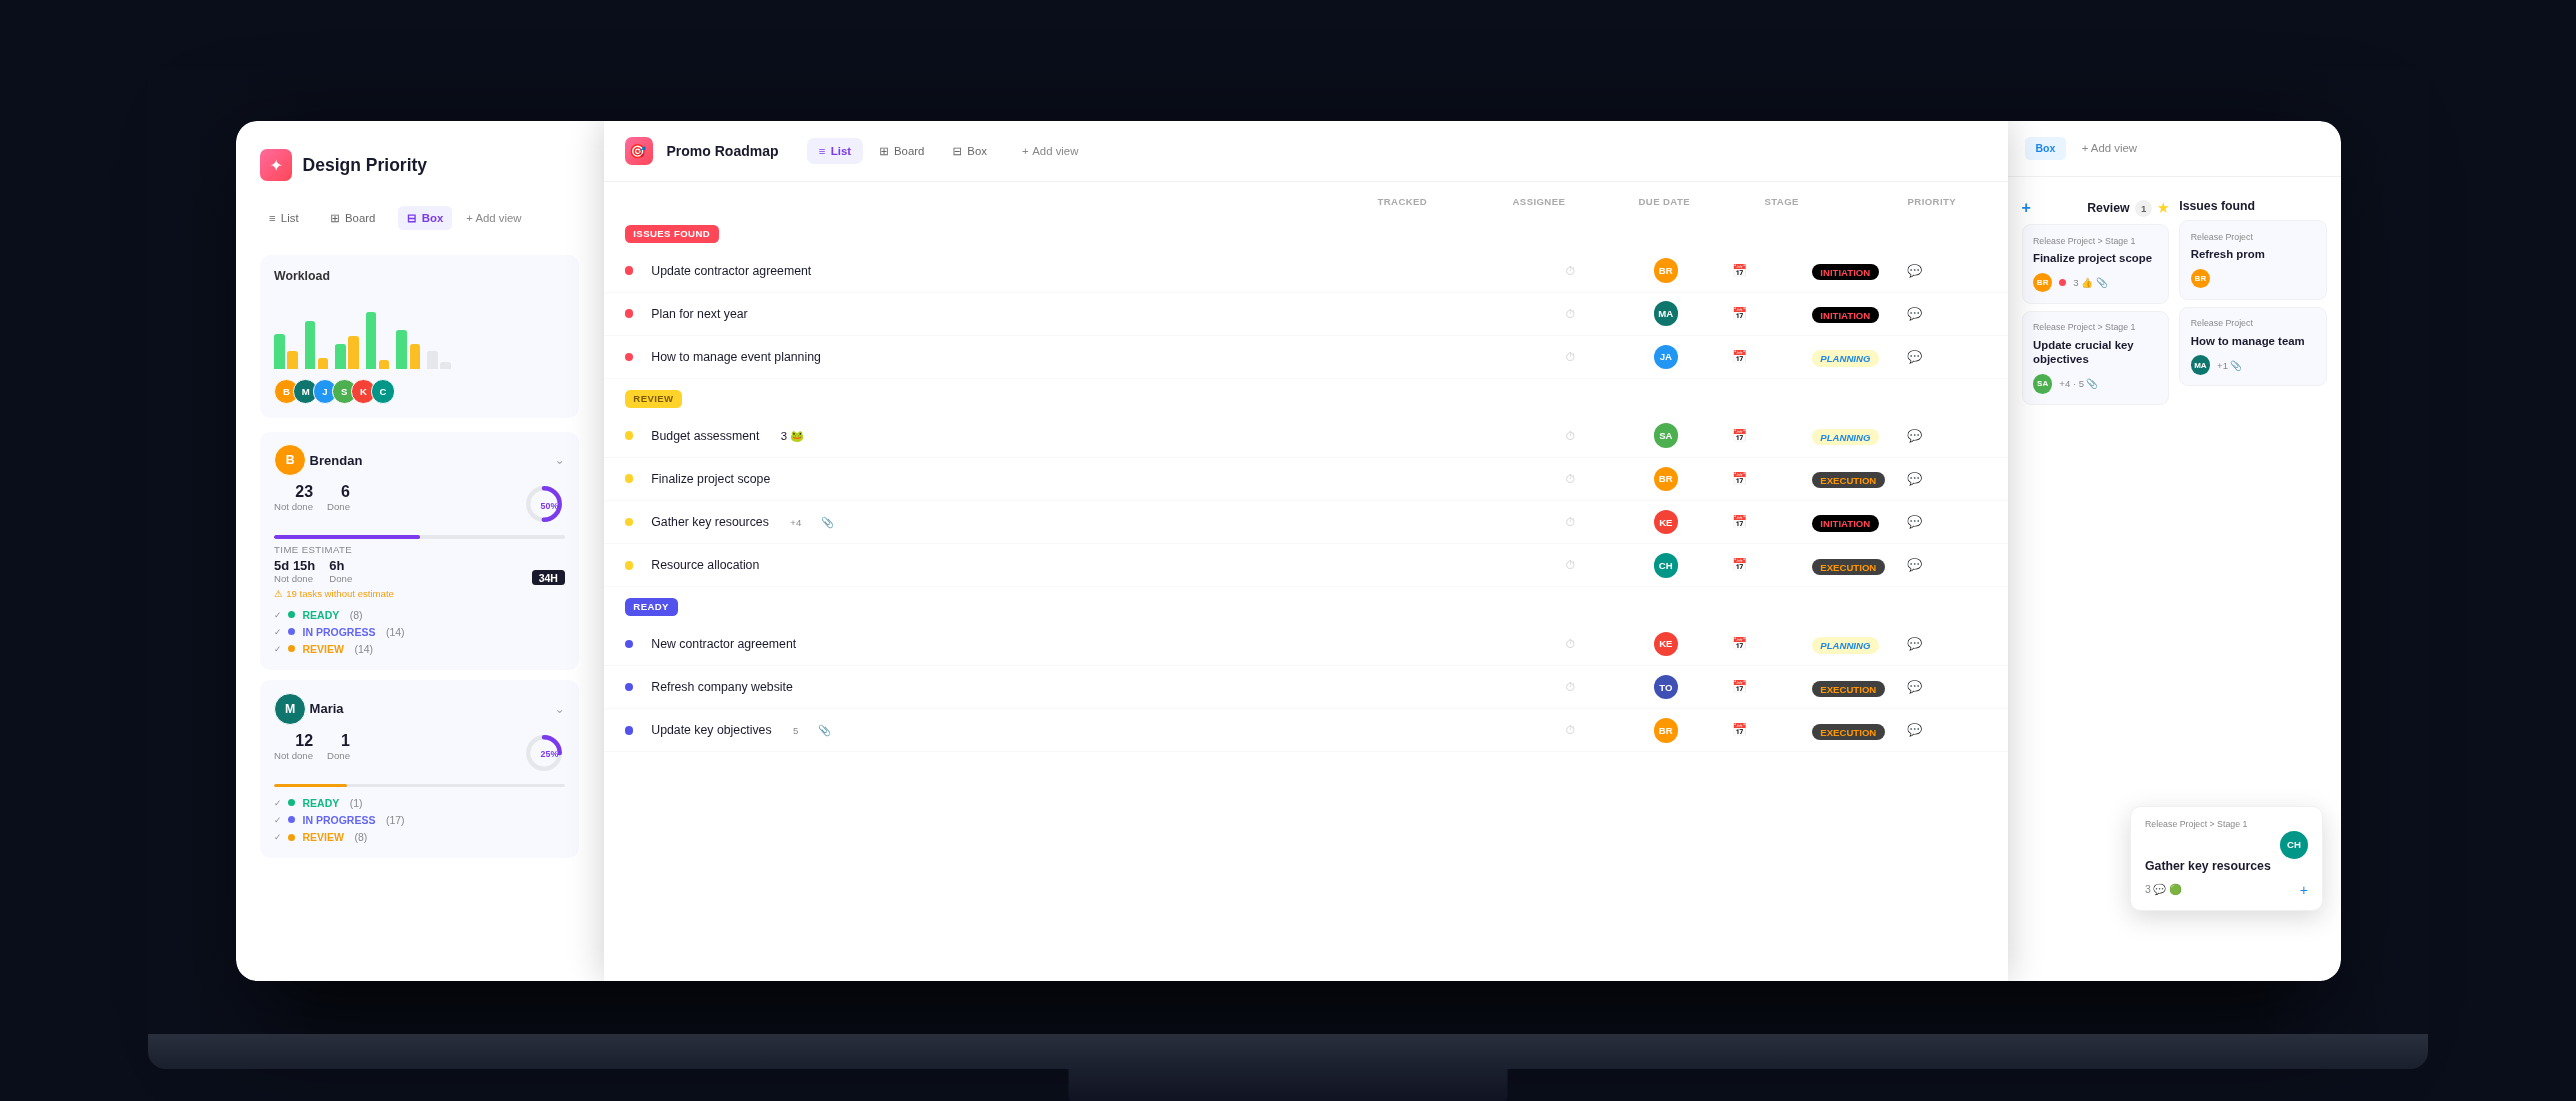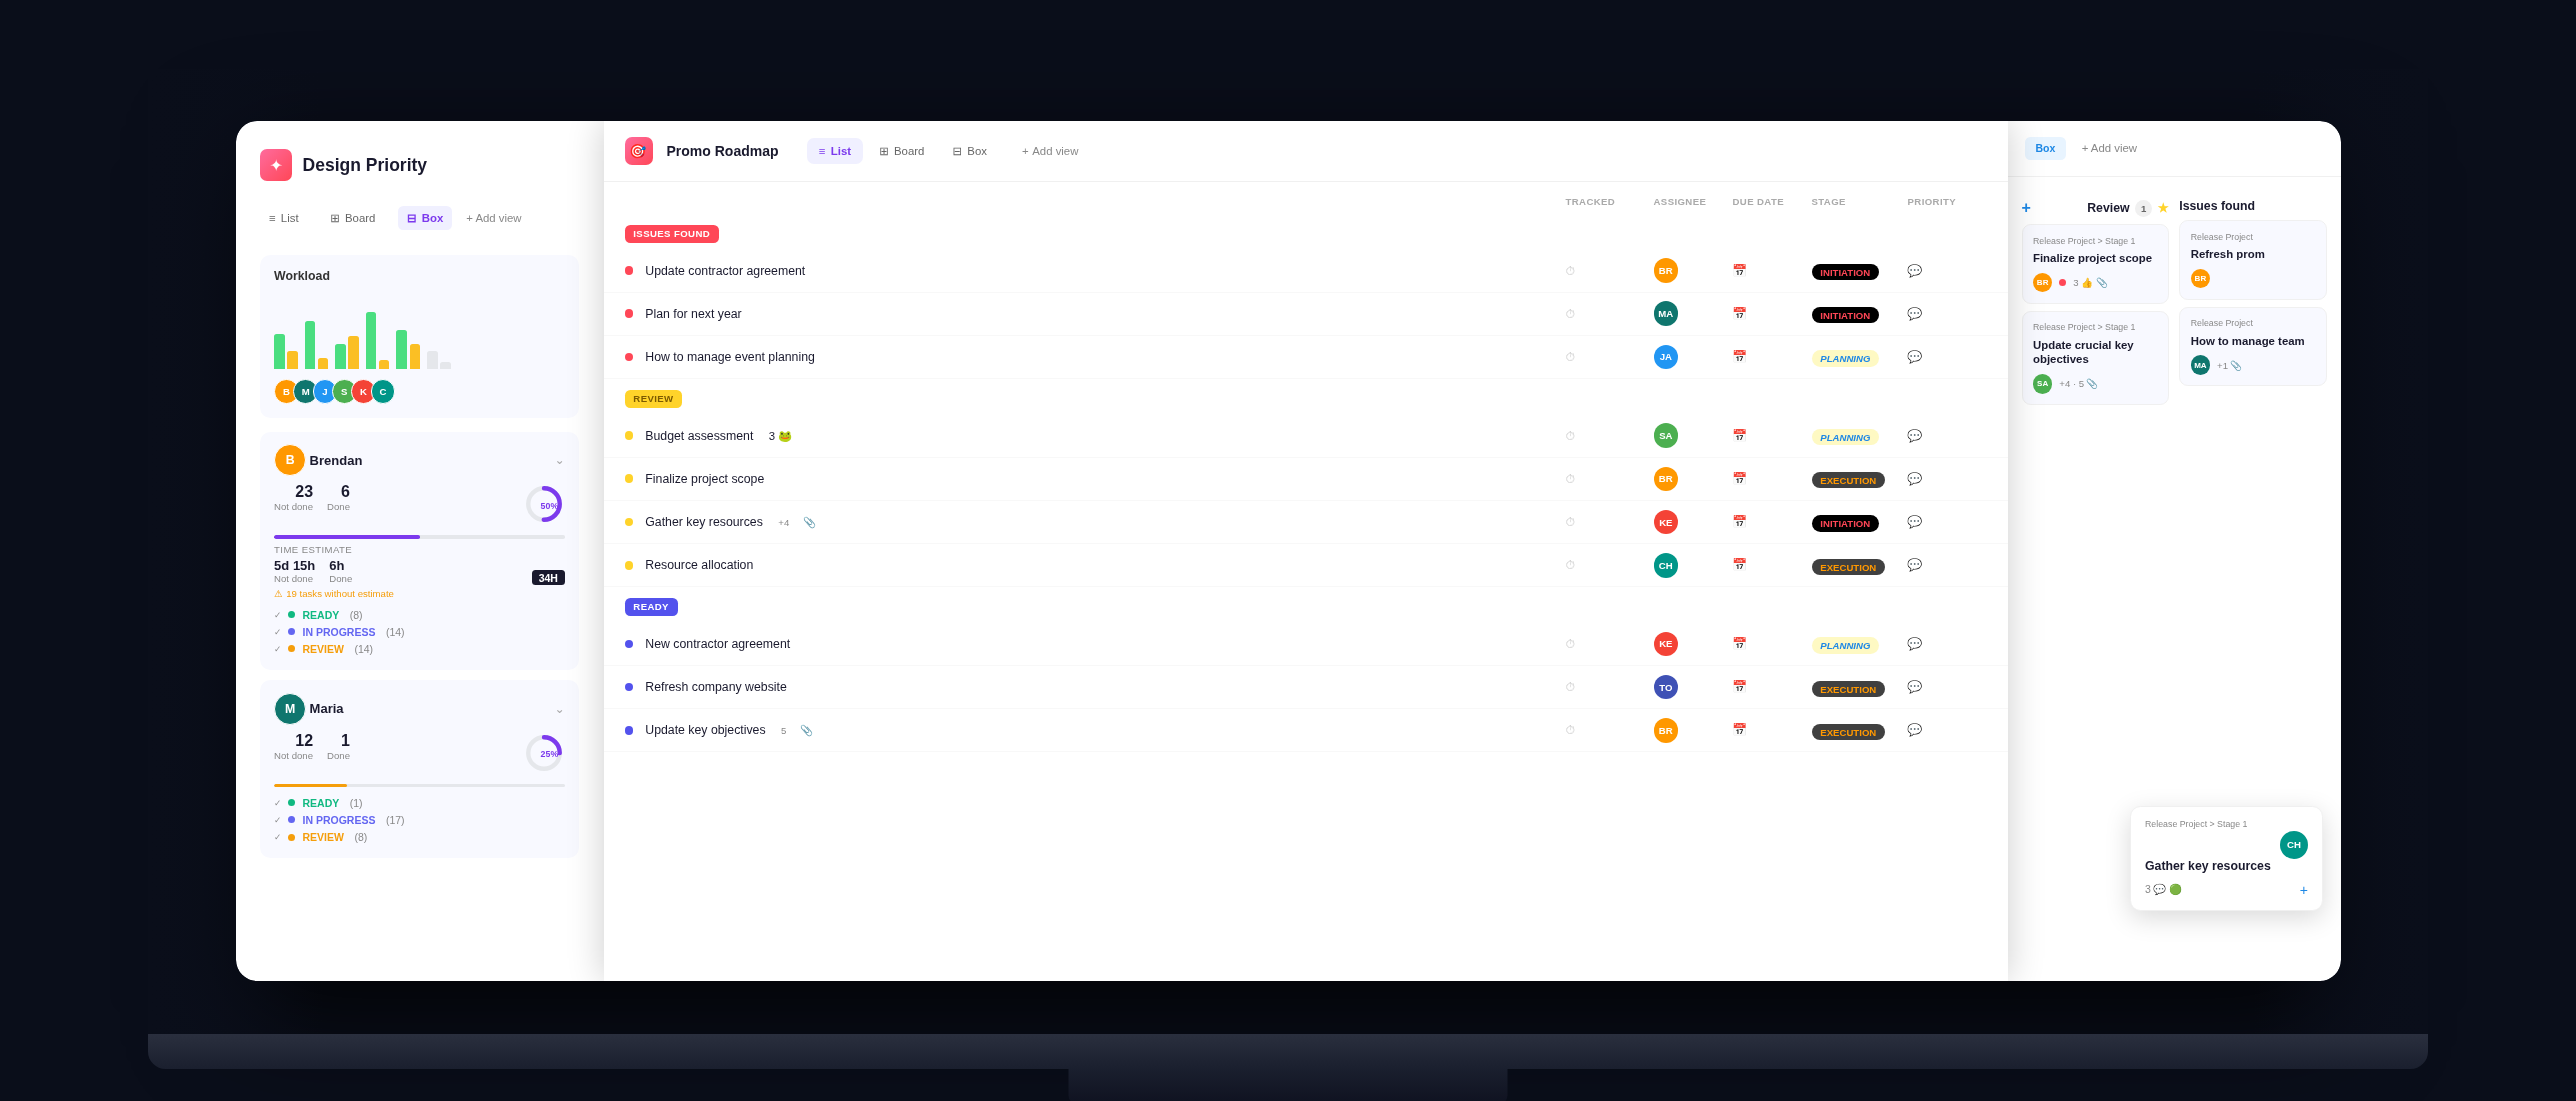--- a/index.html
+++ b/index.html
@@ -387,20 +387,21 @@
 
     .table-header {
       display: grid;
       grid-template-columns: 1fr 88px 79px 79px 96px 79px;
       padding: 0 21px 7px;
       font-size: 9.6px;
       font-weight: 600;
       color: #aaa;
       text-transform: uppercase;
       letter-spacing: 0.4px;
+      gap: 47px;
     }
 
     .section-header {
       display: flex;
       align-items: center;
       gap: 8.8px;
       padding: 10.5px 21px 7px;
     }
 
     .section-badge {
@@ -420,21 +421,21 @@
       display: grid;
       grid-template-columns: 1fr 88px 79px 79px 96px 79px;
       padding: 8.8px 21px;
       align-items: center;
       border-bottom: 0.9px solid #f8f8f8;
     }
 
     .task-name {
       display: flex;
       align-items: center;
-      gap: 12px;
+      gap: 18px;
       font-size: 12.3px;
       color: #1a1a2e;
     }
 
     .task-dot {
       width: 8.8px;
       height: 8.8px;
       border-radius: 50%;
       flex-shrink: 0;
     }

